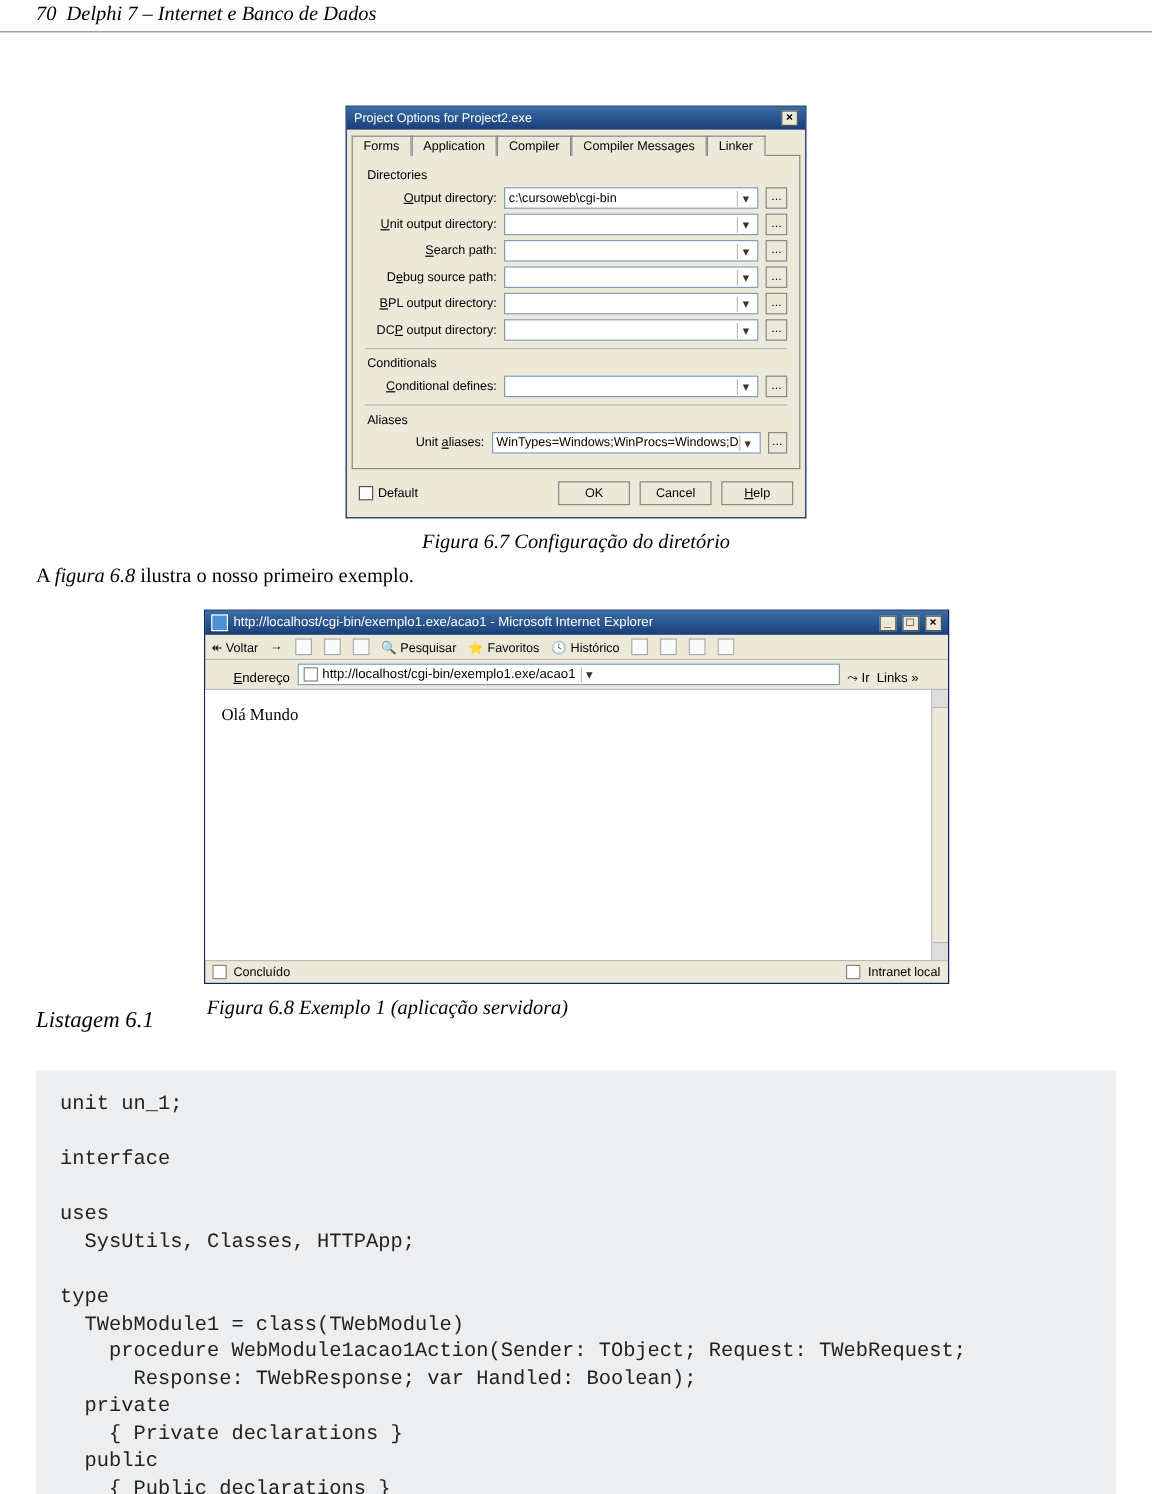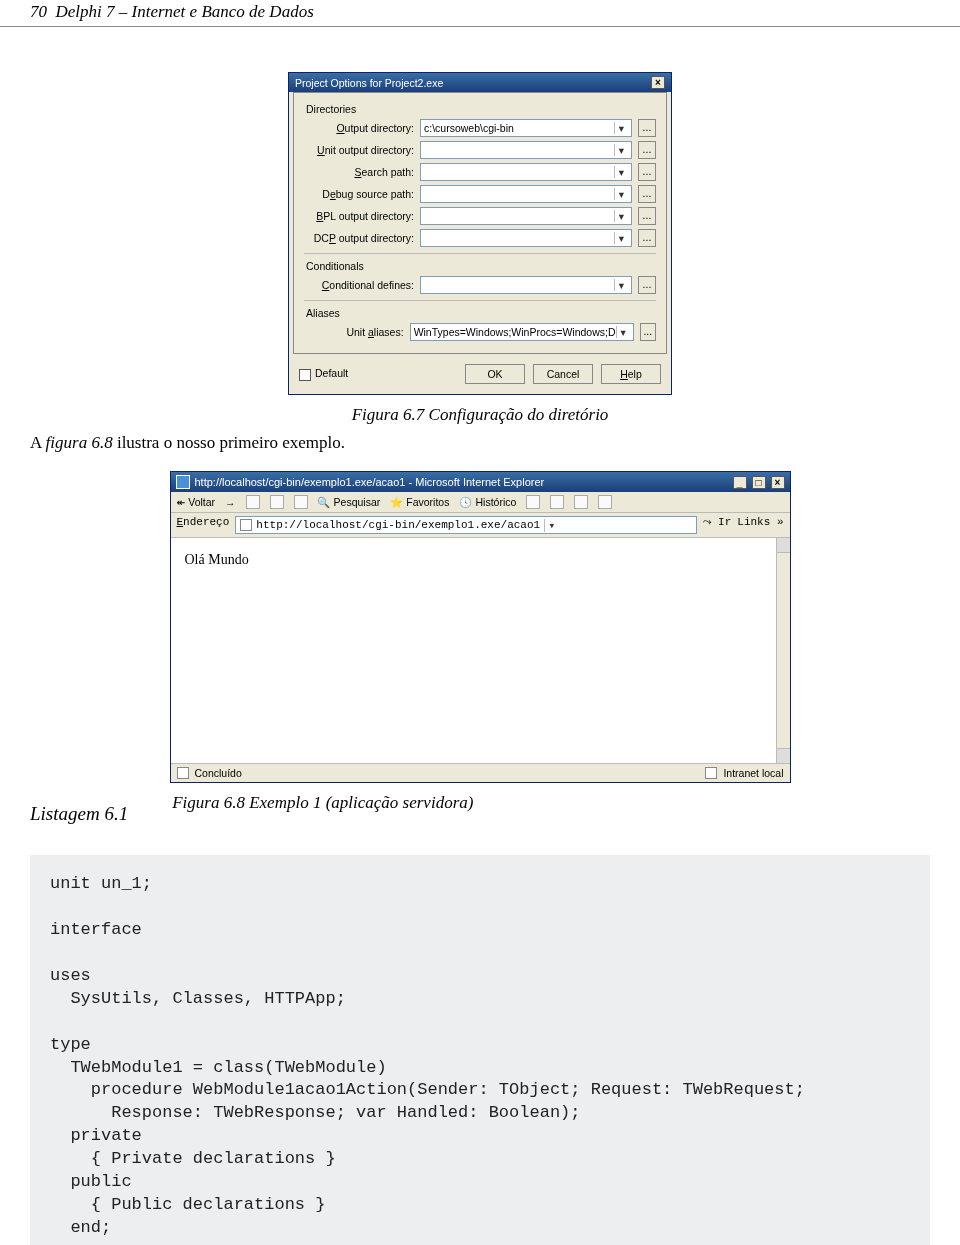--- a/index.html
+++ b/index.html
@@ -34,21 +34,21 @@
     line-height: 1.35;
     white-space: pre;
     padding: 18px 20px;
     margin-top: 15px;
     color:#222;
   }
 
   
   .dlg {
     width: 384px;
-    margin: 25px auto 0 auto;
+    margin: 41px auto 0 auto;
     background: #ECE9D8;
     border: 1px solid #0A246A;
     font-family: Tahoma, sans-serif;
     font-size: 10.5px;
     color:#000;
   }
   .dlg-title {
     background: linear-gradient(#3a6ea5,#1a3e7a);
     color:#fff;
     padding:3px 6px;
@@ -96,21 +96,21 @@
   .ie-title{
     background: linear-gradient(#3a6ea5,#1a3e7a);
     color:#fff; padding:3px 5px; display:flex; align-items:center; gap:5px;
   }
   .ie-title .ieicon{width:14px;height:14px;background:#4a90d9;border:1px solid #fff;}
   .ie-title .ttl{flex:1;}
   .ie-title .wbtn{width:14px;height:13px;background:#ECE9D8;border:1px solid #555;text-align:center;line-height:11px;font-size:10px;color:#000;font-weight:bold;}
   .ie-menu{padding:2px 6px;display:flex;gap:12px;border-bottom:1px solid #bbb;}
   .ie-tool{padding:3px 6px;display:flex;gap:10px;align-items:center;border-bottom:1px solid #bbb;font-size:10.5px;}
   .ie-tool .icn{width:14px;height:14px;border:1px solid #aaa;background:#fafafa;display:inline-block;}
-  .ie-addr{padding:3px 6px;display:flex;gap:6px;align-items:flex-start;border-bottom:1px solid #bbb;font-family:Liberation Mono, monospace;}
+  .ie-addr{padding:3px 24px;display:flex;gap:6px;align-items:flex-end;border-bottom:1px solid #bbb;}
   .ie-addr .inp{flex:1;height:18px;background:#fff;border:1px solid #7f9db9;padding:0 4px;display:flex;align-items:center;gap:4px;}
   .ie-addr .inp .docicn{width:12px;height:12px;border:1px solid #888;background:#fff;}
   .ie-addr .arrow{width:14px;text-align:center;color:#333;border-left:1px solid #bbb;}
   .ie-body{background:#fff;height:225px;padding:14px;font-family:'Times New Roman',serif;font-size:14px;position:relative;}
   .ie-body .scroll{position:absolute;top:0;right:0;bottom:0;width:14px;background:#ECE9D8;border-left:1px solid #bbb;}
   .ie-body .scroll::before{content:""; position:absolute;top:0;left:0;right:0;height:14px;background:#ddd;border-bottom:1px solid #bbb;}
   .ie-body .scroll::after{content:""; position:absolute;bottom:0;left:0;right:0;height:14px;background:#ddd;border-top:1px solid #bbb;}
   .ie-status{display:flex;align-items:center;gap:6px;padding:3px 6px;border-top:1px solid #bbb;font-size:10.5px;}
   .ie-status .sicn{width:12px;height:12px;border:1px solid #888;background:#fff;}
   .ie-status .spacer{flex:1;}
@@ -124,20 +124,27 @@
   &nbsp;<span>Delphi 7 – Internet e Banco de Dados</span>
 </div>
 
 <div class="content">
 
   <div class="dlg">
     <div class="dlg-title">
       <span>Project Options for Project2.exe</span>
       <span class="x">×</span>
     </div>
+    <div class="dlg-tabs">
+      <span>Forms</span>
+      <span>Application</span>
+      <span>Compiler</span>
+      <span>Compiler Messages</span>
+      <span>Linker</span>
+    </div>
     <div class="dlg-panel">
       <div class="group-label">Directories</div>
 
       <div class="field-row">
         <div class="lbl"><u>O</u>utput directory:</div>
         <div class="combo">
             <span>c:\cursoweb\cgi-bin</span>
             <span class="arrow">▾</span>
           </div>
         <div class="dots">...</div>

